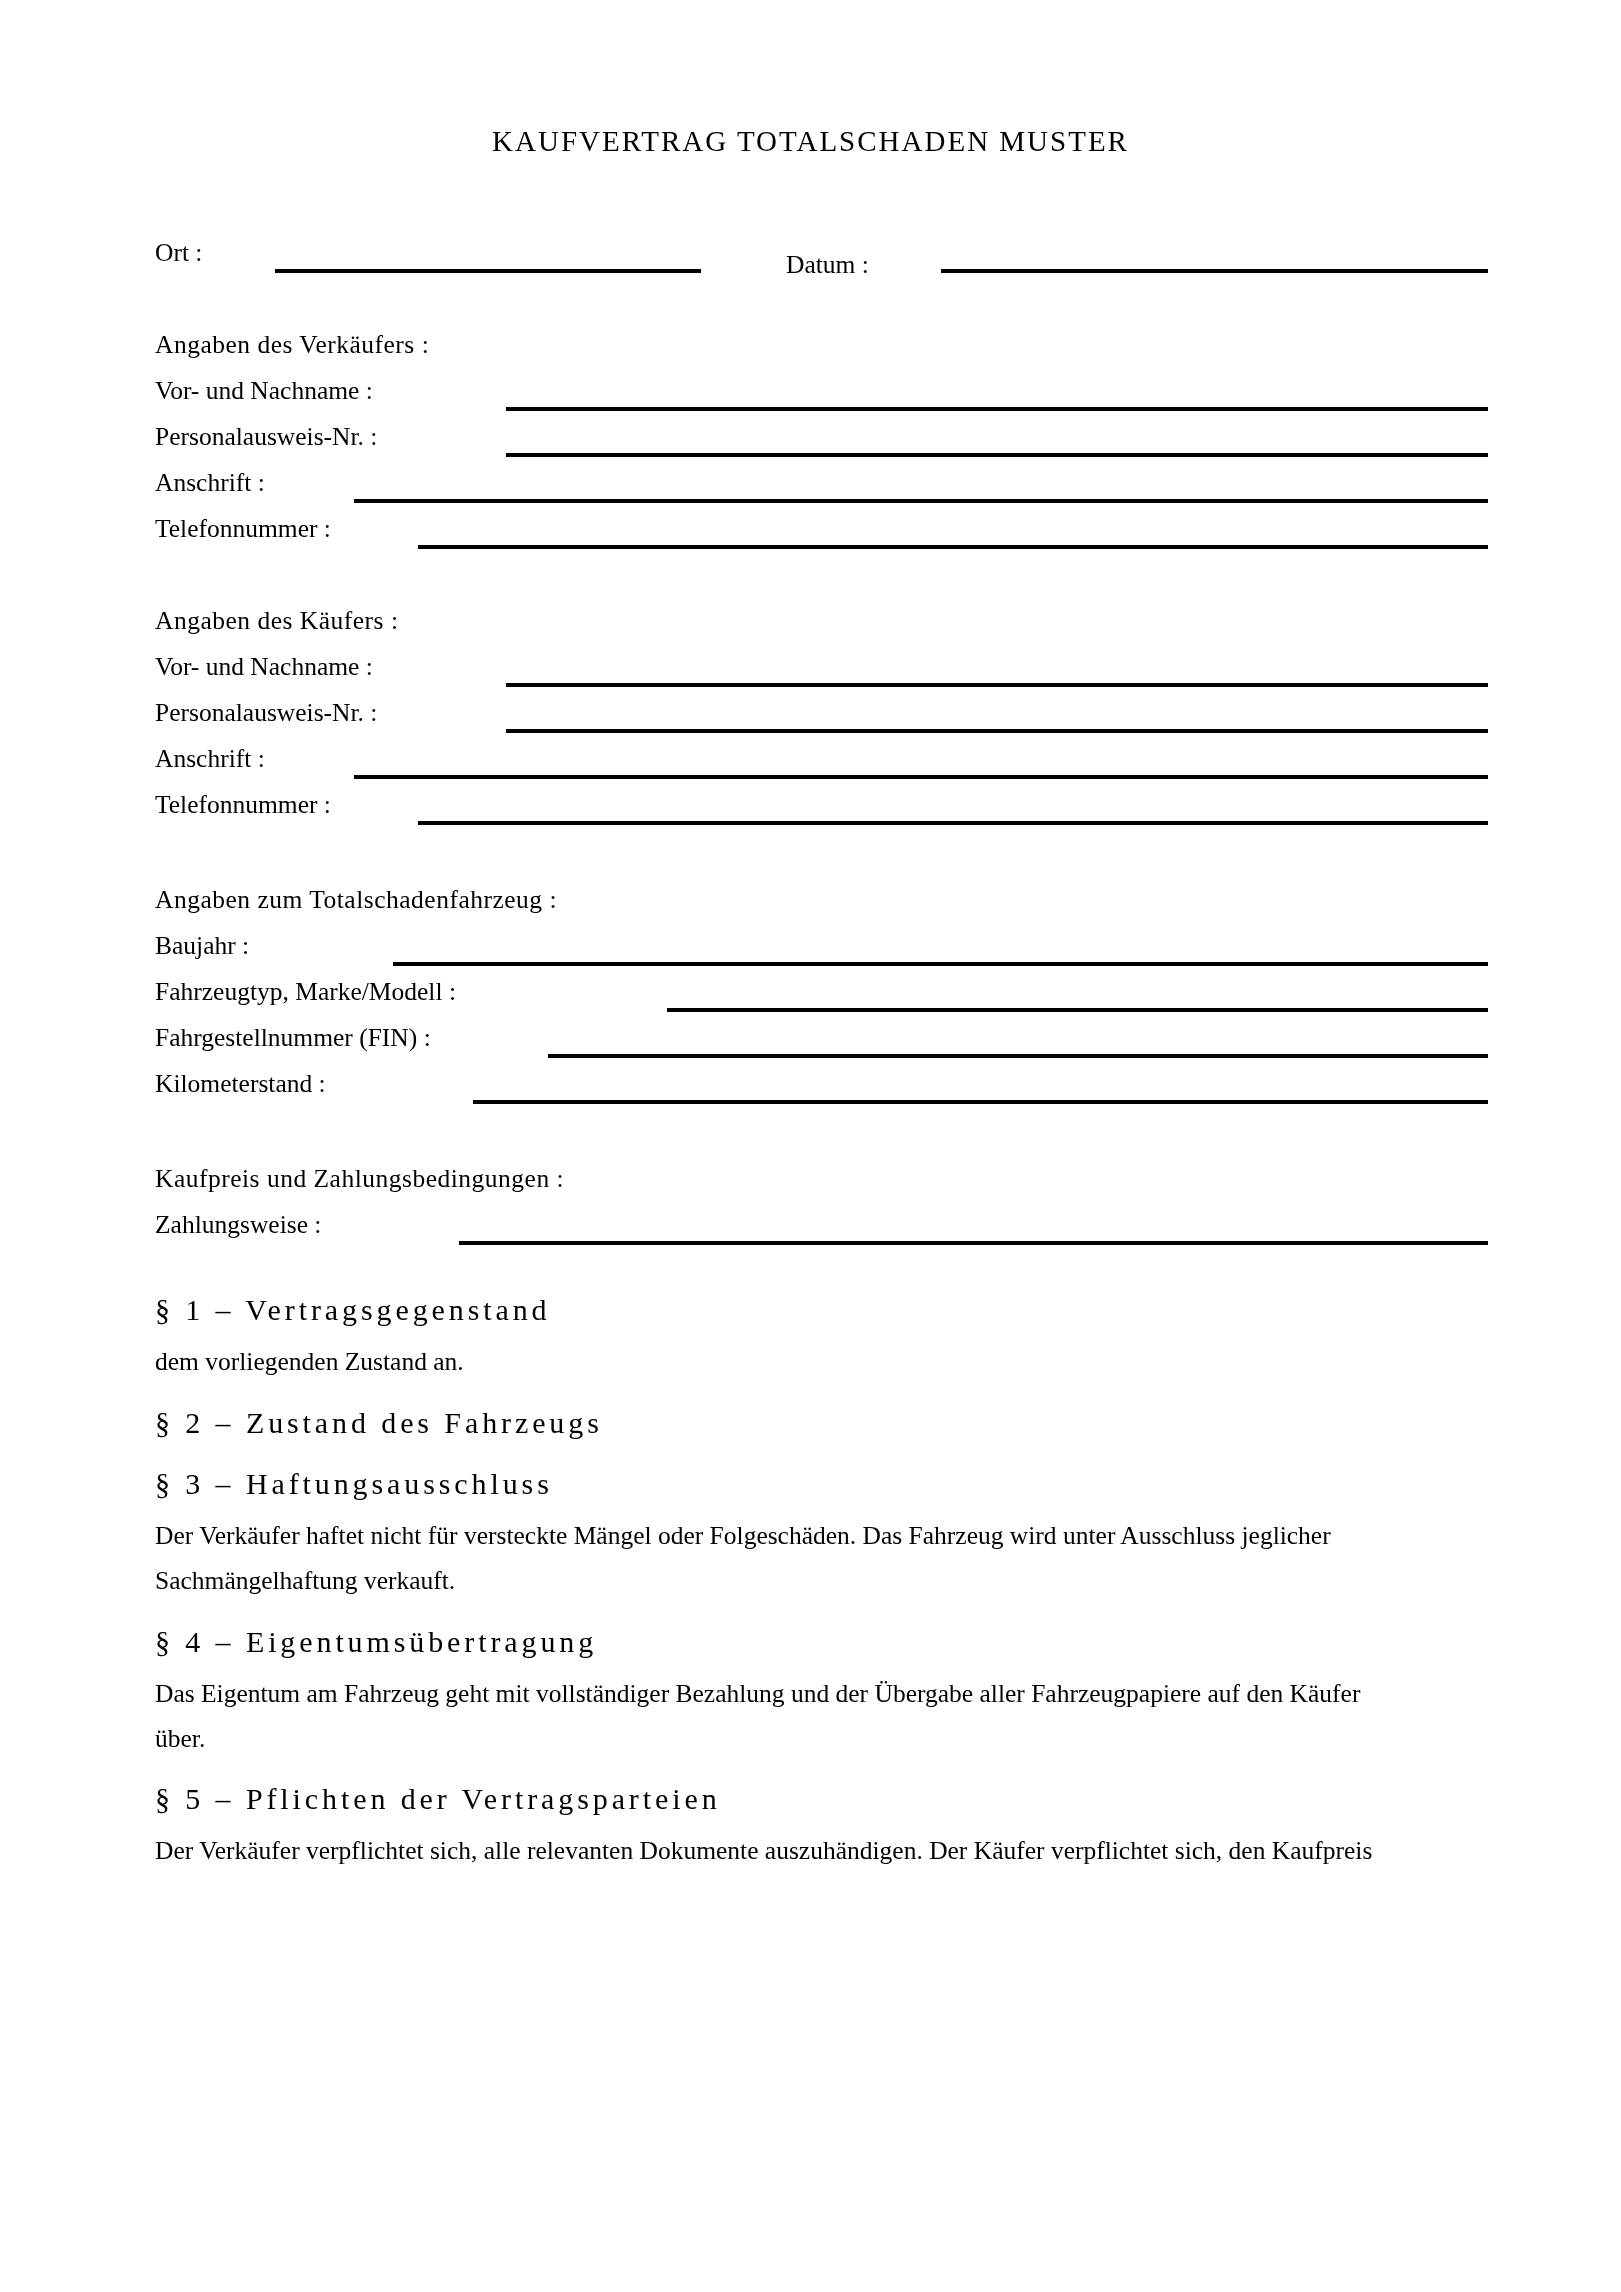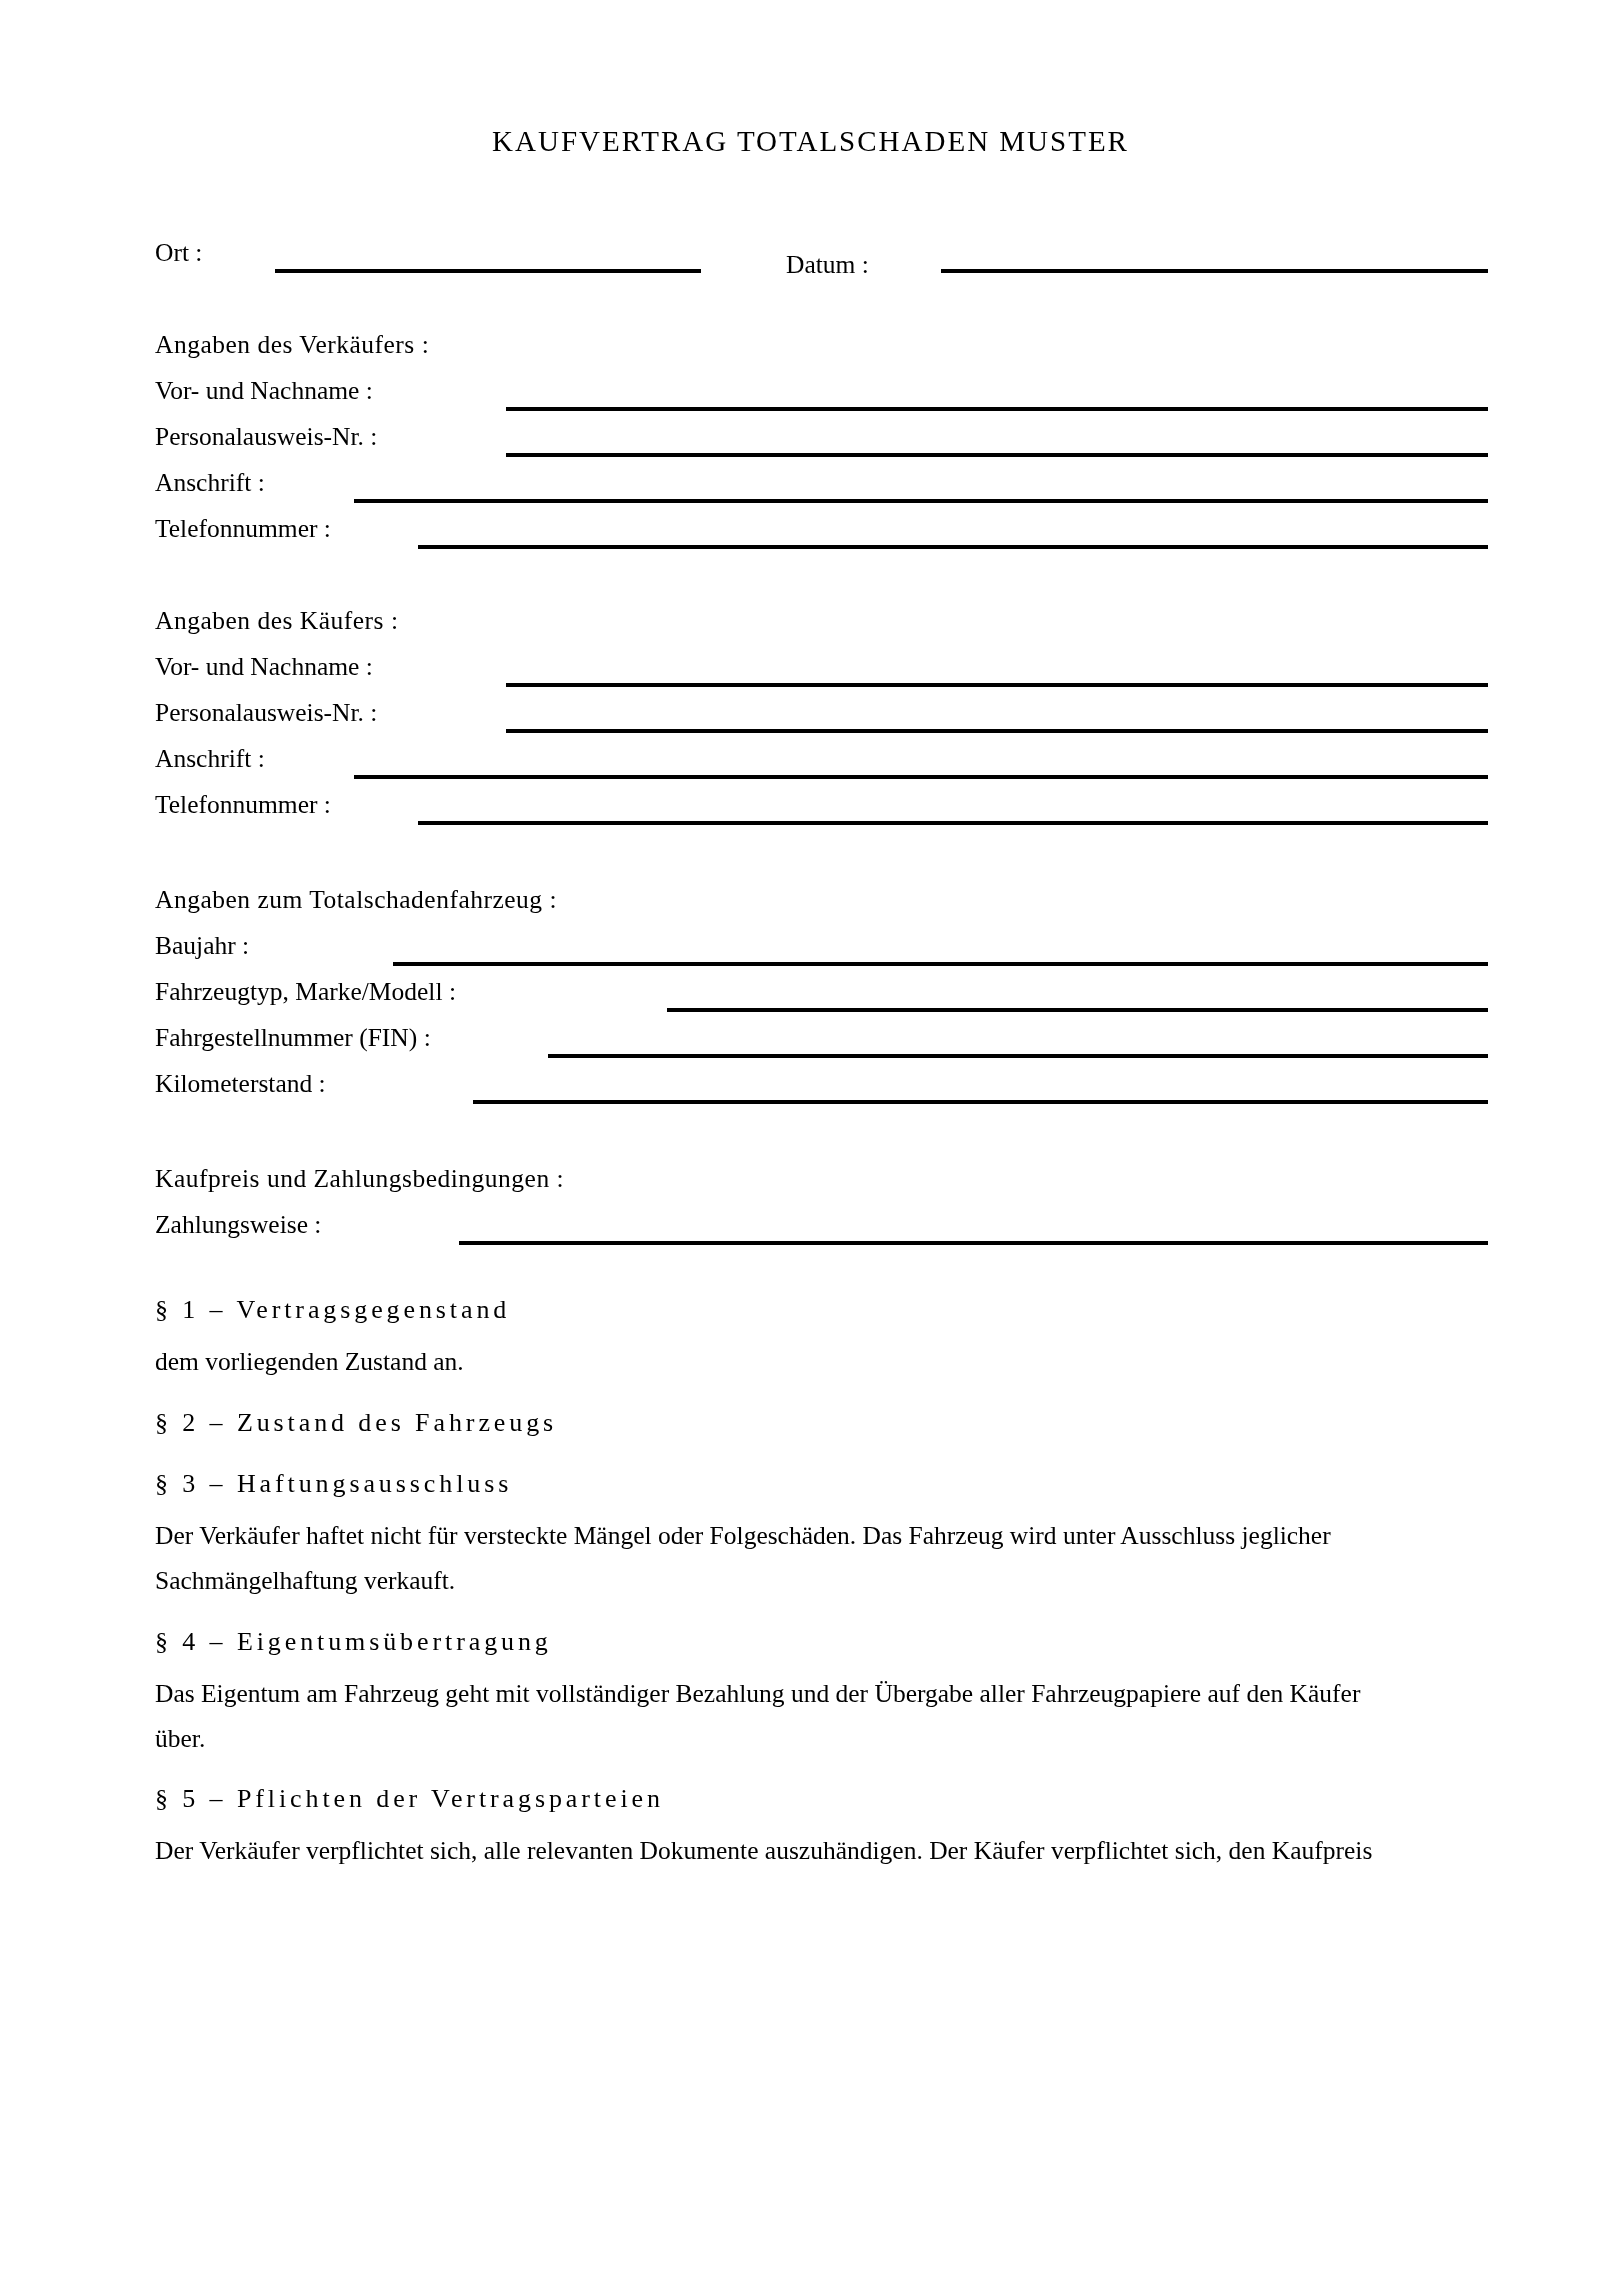--- a/index.html
+++ b/index.html
@@ -55,21 +55,21 @@
     height: 3.9px;
     background: #000000;
   }
   .abs-label {
     position: absolute;
     top: 12px;
   }
   .clause-head {
     height: 46px;
     line-height: 46px;
-    font-size: 26px;
+    font-size: 30px;
     letter-spacing: 3.9px;
     margin-top: 15.7px;
     white-space: nowrap;
   }
   .clause-head.first { margin-top: 39px; }
   .para {
     margin-top: 5.9px;
   }
   .para-line {
     height: 45px;

